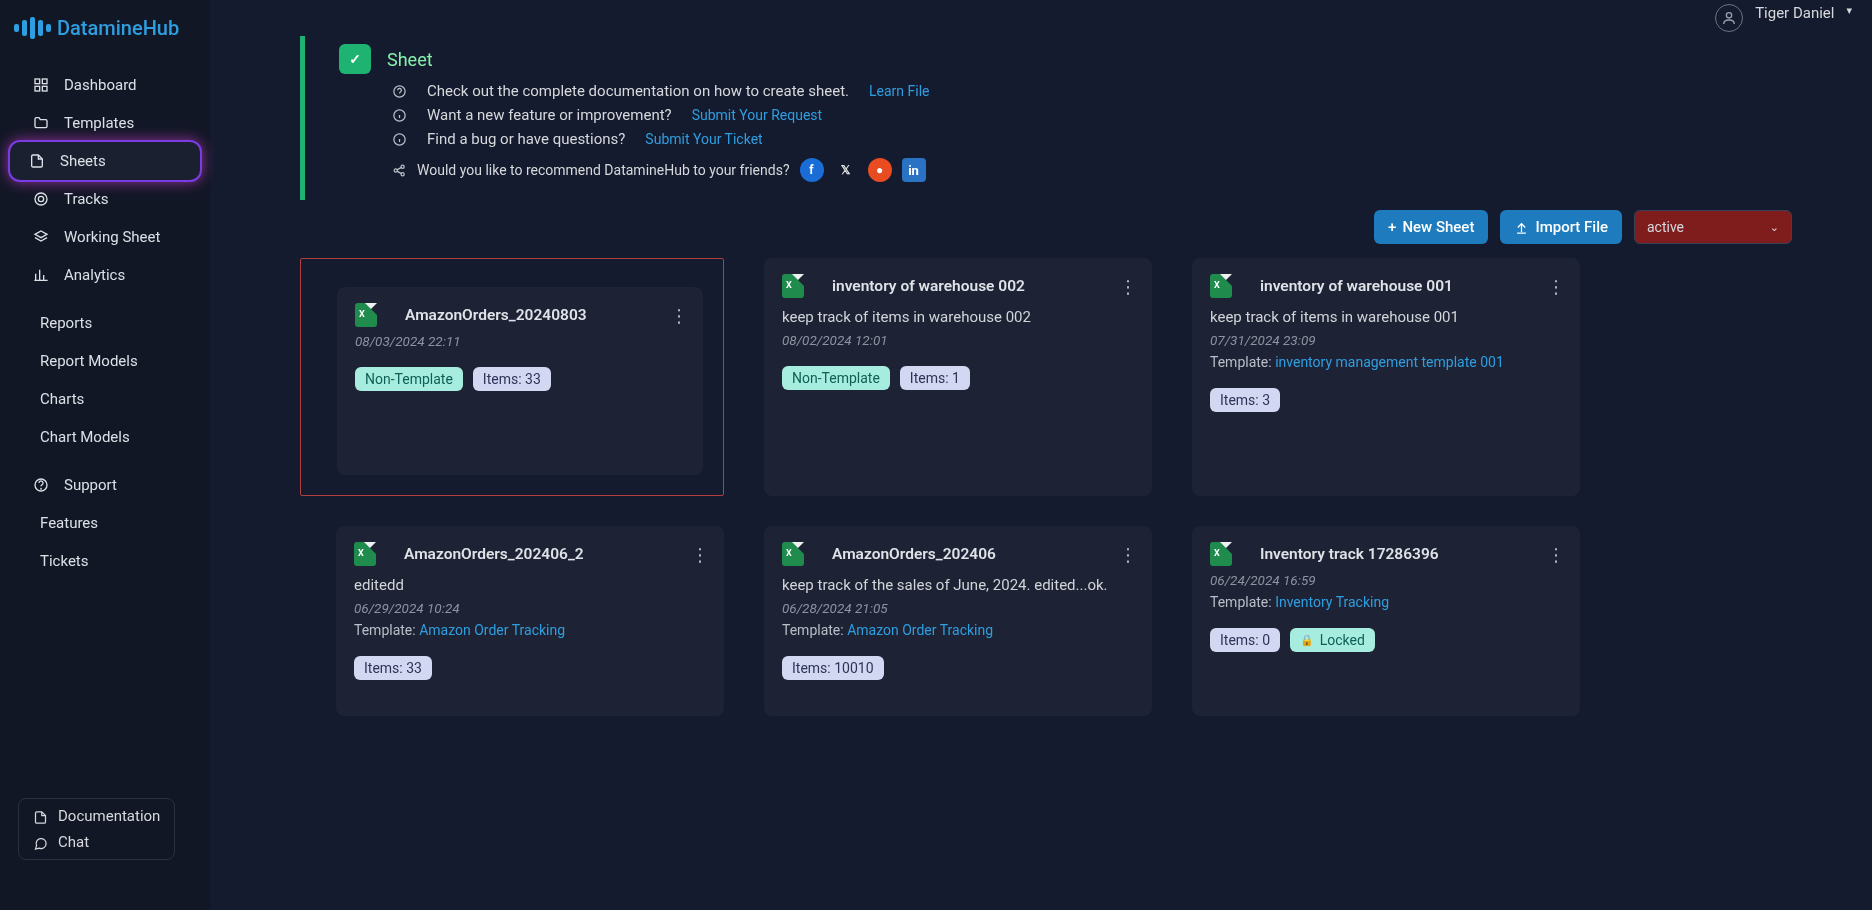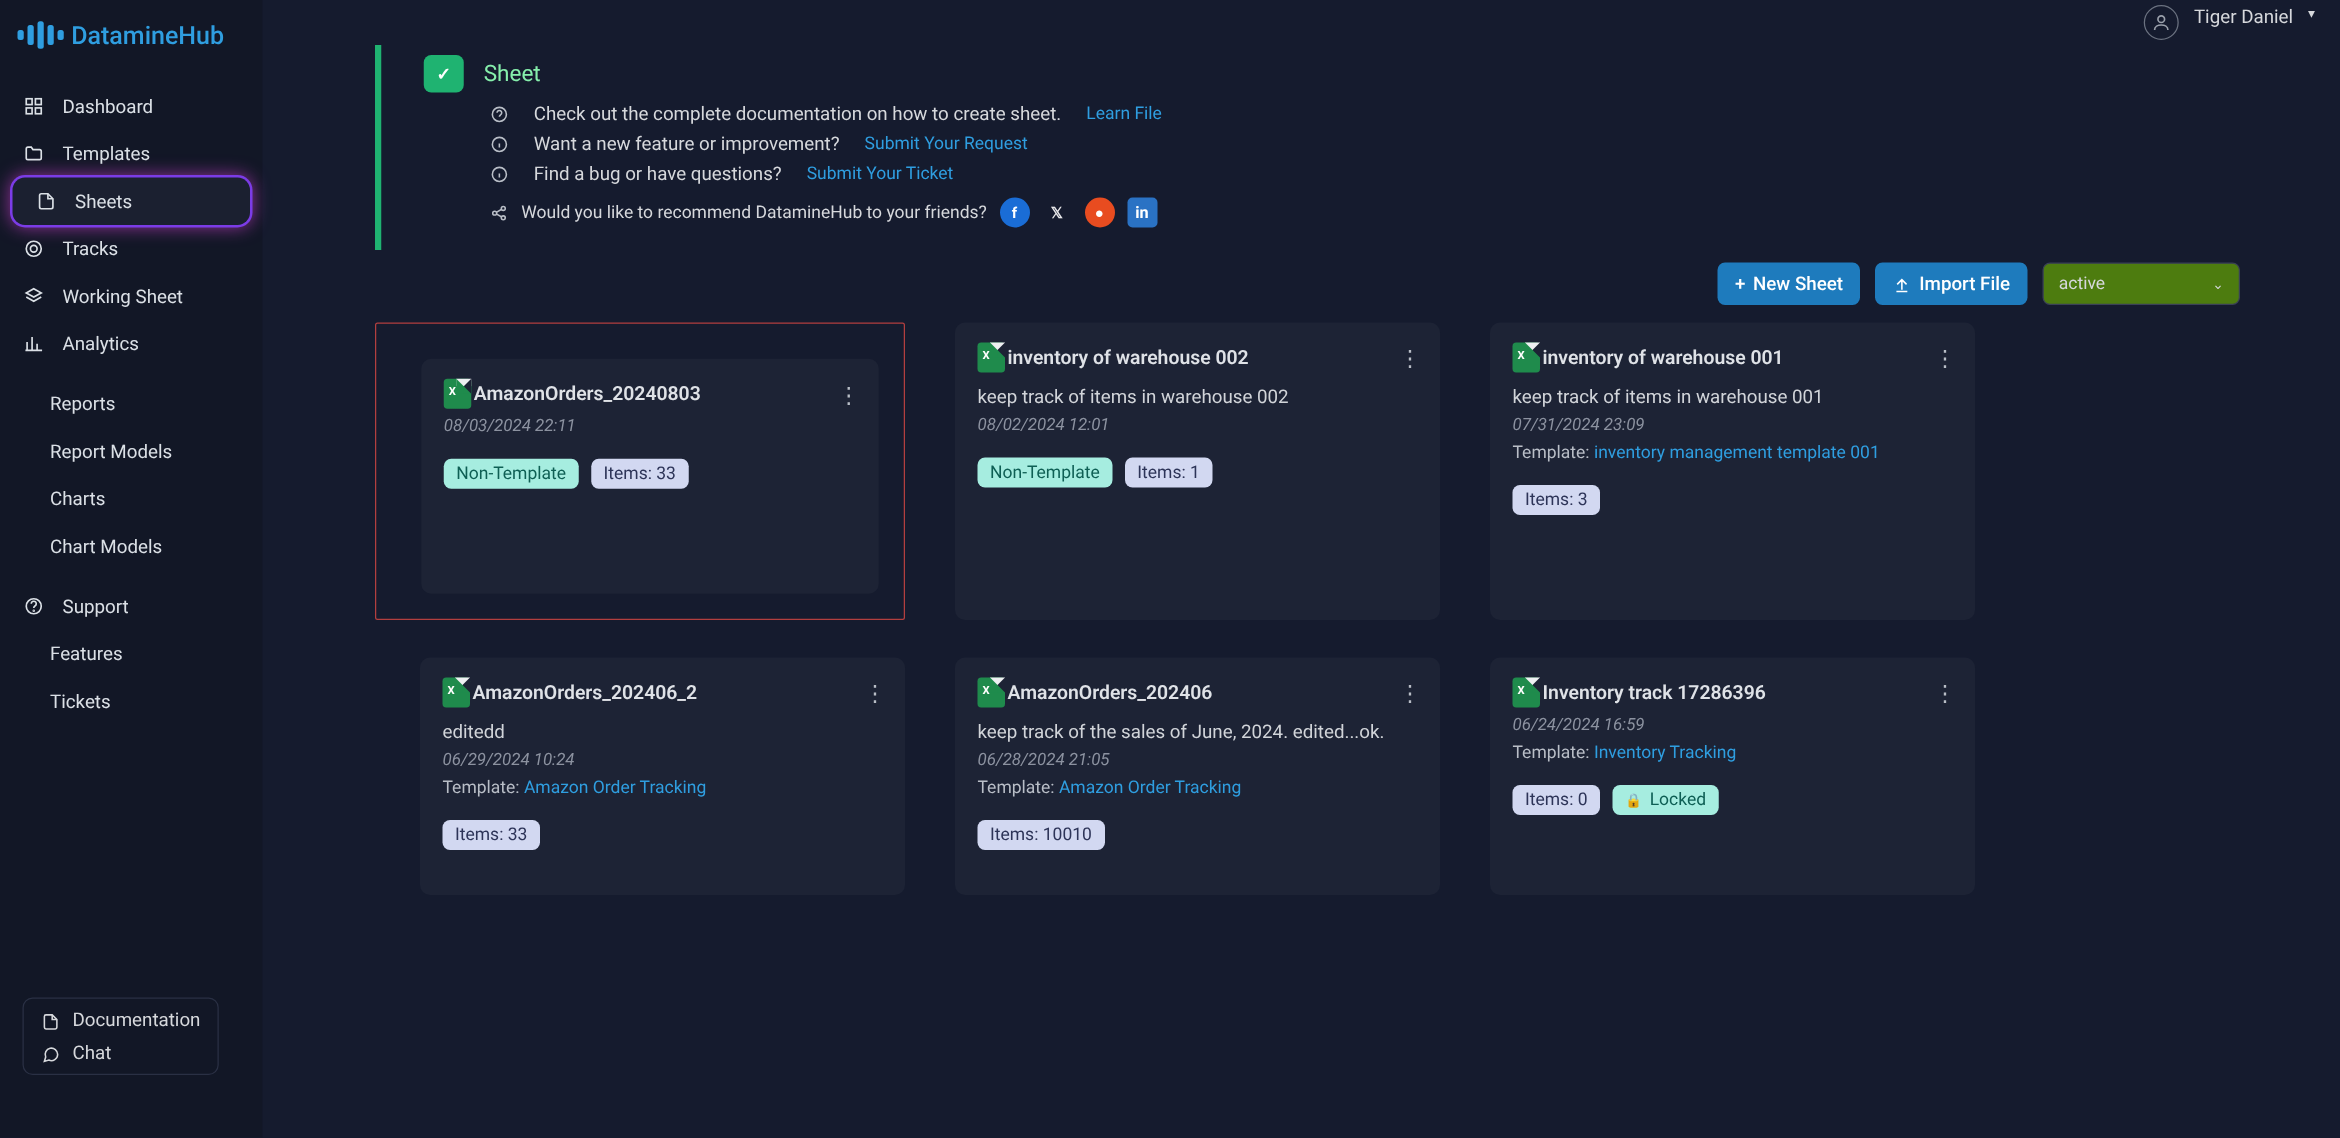--- a/index.html
+++ b/index.html
@@ -38,21 +38,21 @@
   font-size:20px; font-weight:500; color:#2f9ee0;
 }
 .logo-bars { display:flex; align-items:center; gap:3px; }
 .logo-bars span {
   width:5px; border-radius:2px; background:#2f9ee0;
   display:inline-block;
 }
 .nav-group { padding:0 0 10px 0; }
 .nav-item {
   display:flex; align-items:center; gap:14px;
-  padding:10px 20px 10px 18px;
+  padding:10px 20px 10px 32px;
   color:#dbe0e6; font-size:15px;
   cursor:pointer;
 }
 .nav-item .ic { width:18px; height:18px; display:flex; align-items:center; justify-content:center; color:#dbe0e6; }
 .nav-item.active {
   background:#1b2030;
   border-radius:10px;
   margin:0 10px;
   padding-left:18px;
   box-shadow:0 0 0 2px #7b3ce6, 0 0 14px 2px #d13fd1a8;
@@ -115,21 +115,21 @@
 .btn {
   display:flex; align-items:center; gap:6px;
   padding:8px 14px; border-radius:6px;
   background:#1e7bbd; color:#fff; font-size:15px; font-weight:500;
   cursor:pointer;
 }
 .select {
   display:flex; align-items:center; justify-content:space-between;
   min-width:158px; padding:8px 12px;
   border:1px solid #3a4156; border-radius:6px;
-  background:#4d7c0f; color:#d6d8dc; cursor:pointer;
+  background:#7f1d1d; color:#d6d8dc; cursor:pointer;
 }
 
 .cards {
   display:grid;
   grid-template-columns:repeat(3, 388px);
   column-gap:40px; row-gap:30px;
   padding-left:36px;
 }
 .card {
   background:#1d2335;
@@ -138,21 +138,21 @@
   position:relative;
   min-height:190px;
 }
 .highlight-wrap {
   border:1px solid #b23f3f;
   border-radius:2px;
   padding:28px 20px 20px 36px;
   margin-left:-36px;
 }
 .highlight-wrap .card { min-height:188px; }
-.card-head { display:flex; align-items:center; gap:2px; font-weight:600; font-size:15.5px; color:#dfe2e7;}
+.card-head { display:flex; align-items:center; gap:28px; font-weight:600; font-size:15.5px; color:#dfe2e7;}
 .xls-ic {
   width:22px; height:24px; border-radius:3px;
   background:linear-gradient(135deg,#1f8b4c,#1f8b4c);
   position:relative;
 }
 .xls-ic::before {
   content:""; position:absolute; top:0; right:0;
   border-width:6px; border-style:solid;
   border-color:#eef0f2 #1d2335 #1f8b4c #1f8b4c;
 }

